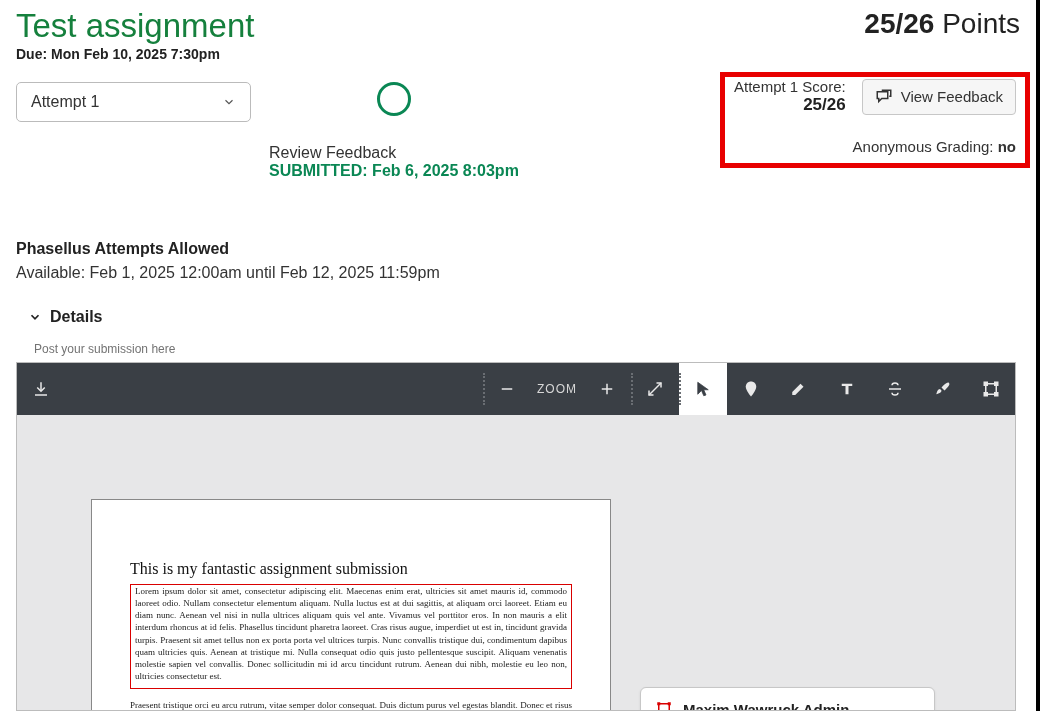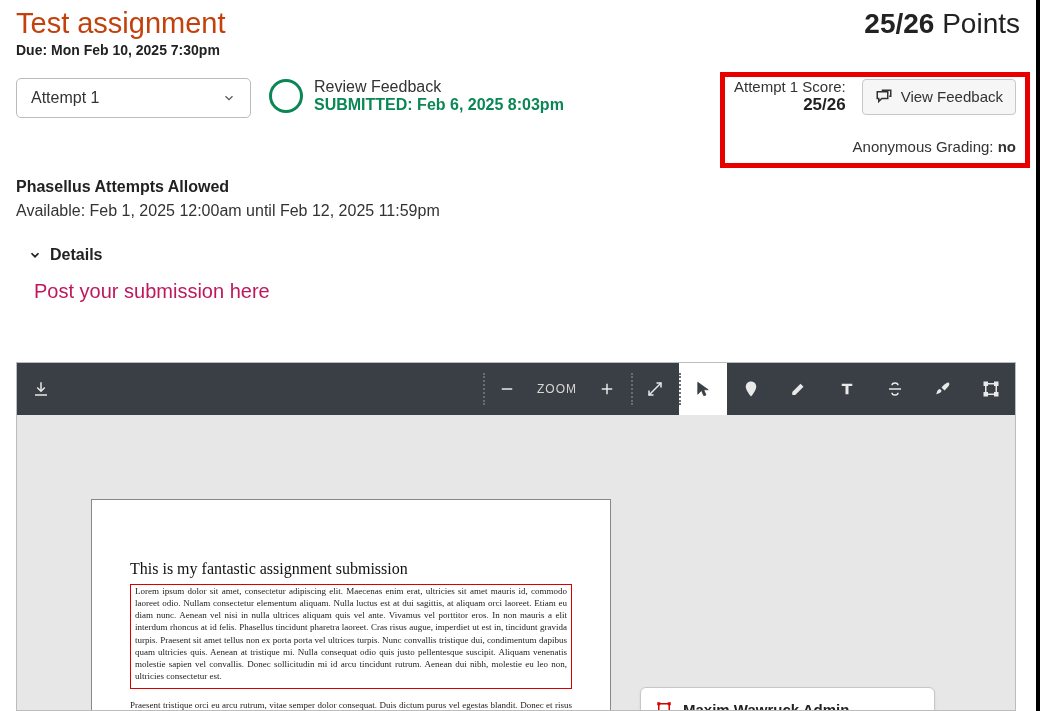--- a/index.html
+++ b/index.html
@@ -13,23 +13,23 @@
     border-right: 4px solid #000;
   }
   .header {
     display: flex;
     justify-content: space-between;
     align-items: flex-start;
     padding: 8px 16px 0 16px;
   }
   .title-block { }
   .assignment-title {
-    font-size: 29px;
+    font-size: 33px;
     font-weight: 300;
-    color: #c2410c;
+    color: #15803d;
     line-height: 1.1;
   }
   .due-line {
     font-size: 14px;
     font-weight: 700;
     color: #222;
     margin-top: 2px;
   }
   .points-block {
     font-size: 28px;
@@ -57,21 +57,22 @@
     color: #333;
     cursor: pointer;
     background: #fff;
   }
   .chevron-down {
     width: 14px; height: 14px;
   }
   .status-block {
     display: flex;
     align-items: center;
-    gap: 11px;
+    gap: 28px;
+    flex-direction: column;
   }
   .status-circle {
     width: 34px; height: 34px;
     border: 3px solid #0a8754;
     border-radius: 50%;
   }
   .status-text .rf {
     font-size: 16px;
     color: #333;
   }
@@ -134,22 +135,22 @@
     align-items: center;
     gap: 8px;
     font-size: 16px;
     font-weight: 700;
     color: #222;
     cursor: pointer;
   }
   .details-chevron { width: 14px; height: 14px; }
   .details-body {
     padding: 16px 34px 0 34px;
-    font-size: 20px;
-    color: #be185d;
+    font-size: 12px;
+    color: #737373;
   }
 
   
   .viewer {
     position: absolute;
     left: 16px;
     right: 20px;
     top: 362px;
     bottom: 0;
     border: 1px solid #bcbcbc;

